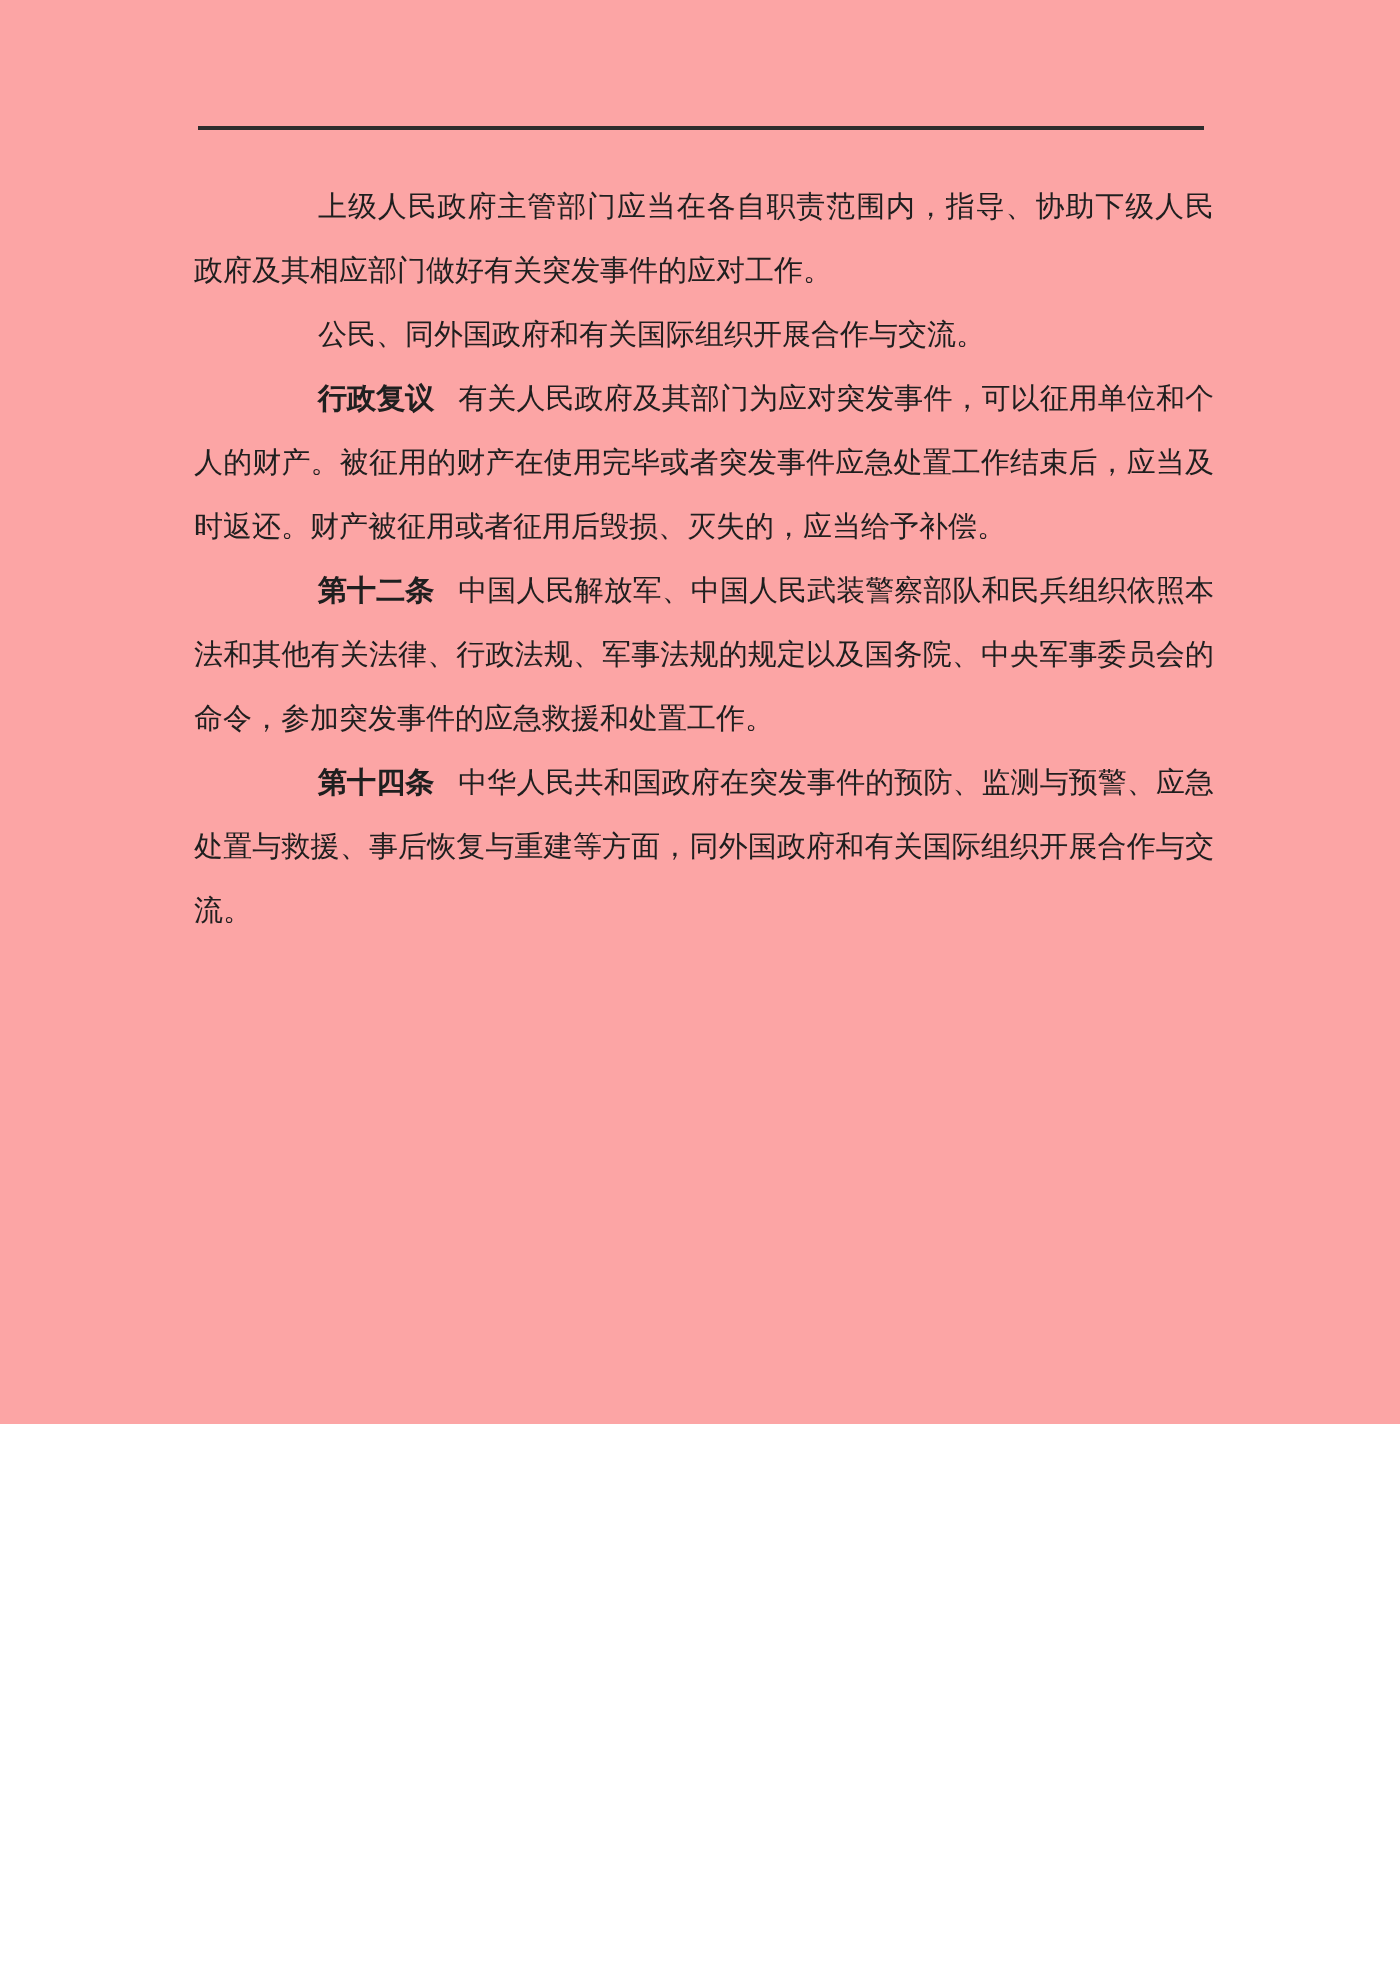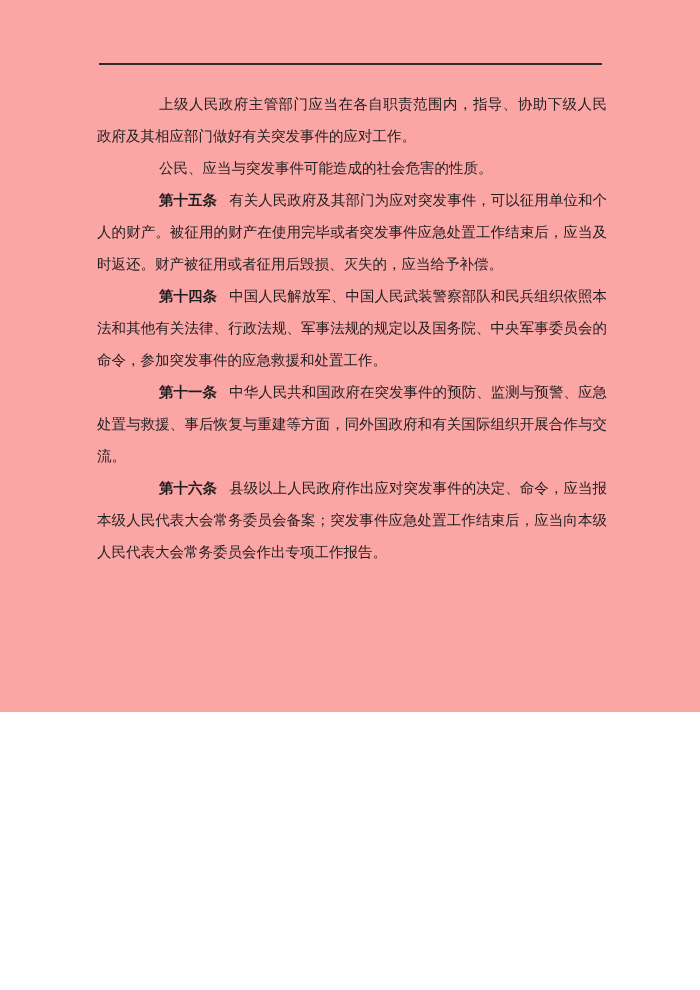--- a/index.html
+++ b/index.html
@@ -55,20 +55,19 @@
     color: #1f1f1f;
   }
 </style>
 </head>
 <body>
 
 <div class="page">
   <div class="header-rule"></div>
   <div class="body-text">
       <p><span>上级人民政府主管部门应当在各自职责范围内，指导、协助下级人民政府及其相应部门做好有关突发事件的应对工作。</span></p>
-      <p><span>公民、应当与突发事件可能造成的社会危害的性质。</span></p>
-      <p><span class="term">第十五条</span><span>有关人民政府及其部门为应对突发事件，可以征用单位和个人的财产。被征用的财产在使用完毕或者突发事件应急处置工作结束后，应当及时返还。财产被征用或者征用后毁损、灭失的，应当给予补偿。</span></p>
-      <p><span class="term">第十四条</span><span>中国人民解放军、中国人民武装警察部队和民兵组织依照本法和其他有关法律、行政法规、军事法规的规定以及国务院、中央军事委员会的命令，参加突发事件的应急救援和处置工作。</span></p>
-      <p><span class="term">第十一条</span><span>中华人民共和国政府在突发事件的预防、监测与预警、应急处置与救援、事后恢复与重建等方面，同外国政府和有关国际组织开展合作与交流。</span></p>
-      <p><span class="term">第十六条</span><span>县级以上人民政府作出应对突发事件的决定、命令，应当报本级人民代表大会常务委员会备案；突发事件应急处置工作结束后，应当向本级人民代表大会常务委员会作出专项工作报告。</span></p>
+      <p><span>公民、同外国政府和有关国际组织开展合作与交流。</span></p>
+      <p><span class="term">行政复议</span><span>有关人民政府及其部门为应对突发事件，可以征用单位和个人的财产。被征用的财产在使用完毕或者突发事件应急处置工作结束后，应当及时返还。财产被征用或者征用后毁损、灭失的，应当给予补偿。</span></p>
+      <p><span class="term">第十二条</span><span>中国人民解放军、中国人民武装警察部队和民兵组织依照本法和其他有关法律、行政法规、军事法规的规定以及国务院、中央军事委员会的命令，参加突发事件的应急救援和处置工作。</span></p>
+      <p><span class="term">第十四条</span><span>中华人民共和国政府在突发事件的预防、监测与预警、应急处置与救援、事后恢复与重建等方面，同外国政府和有关国际组织开展合作与交流。</span></p>
     </div>
   <div class="chapter-heading">第二章　预防与应急准备</div>
 </div>
 
 </body></html>

